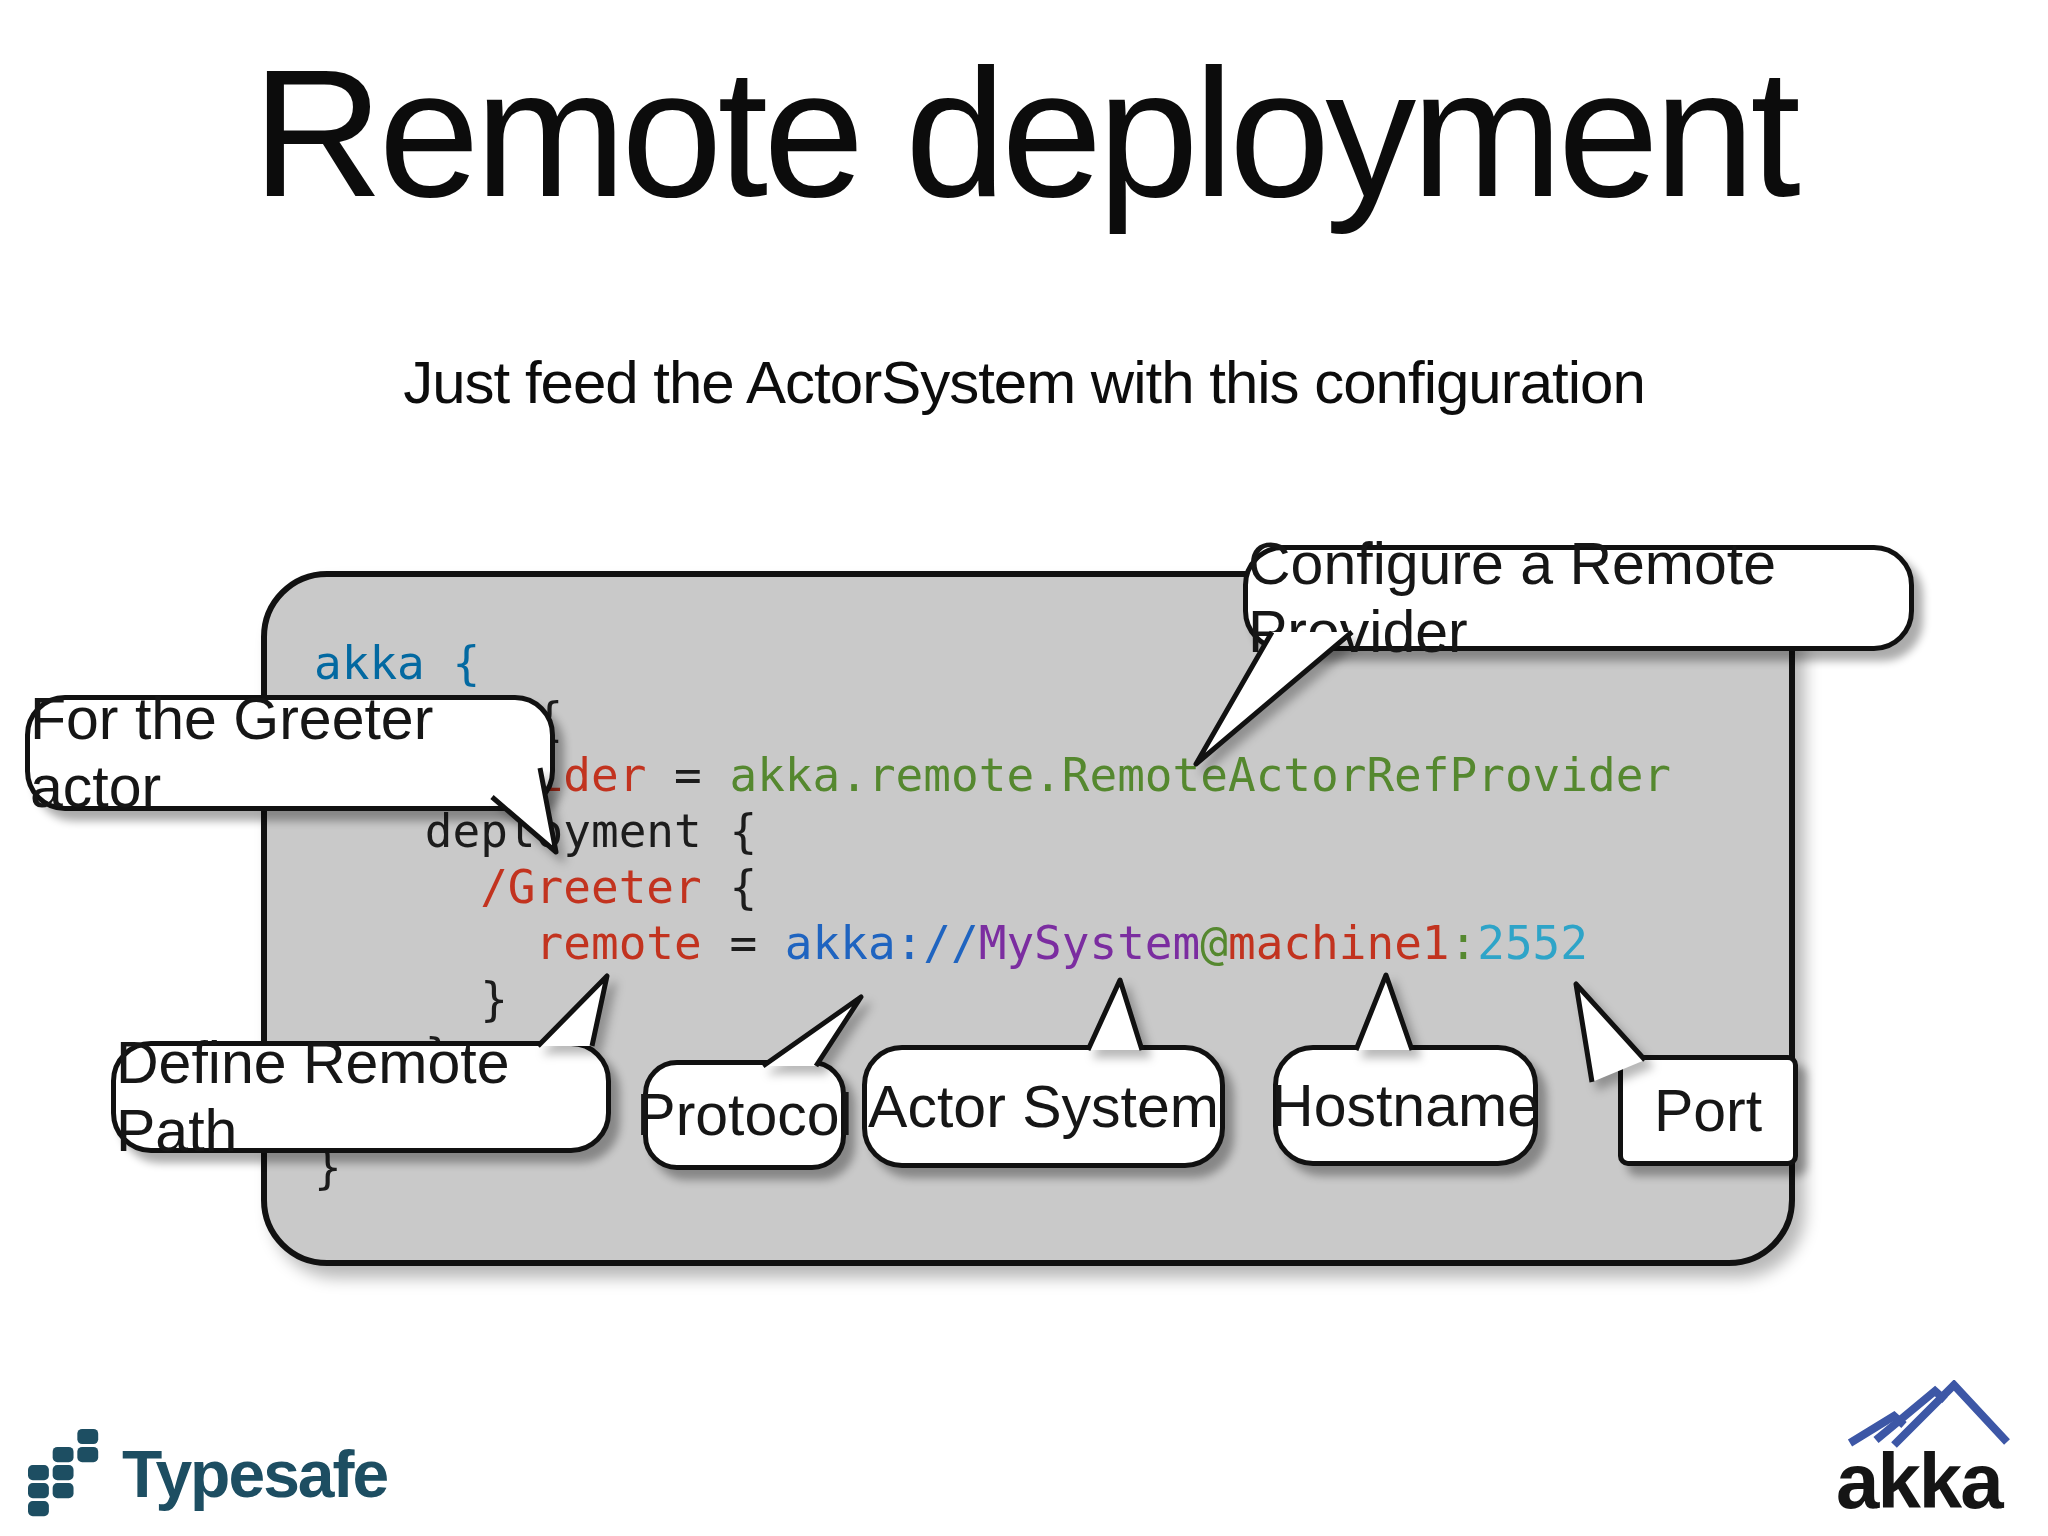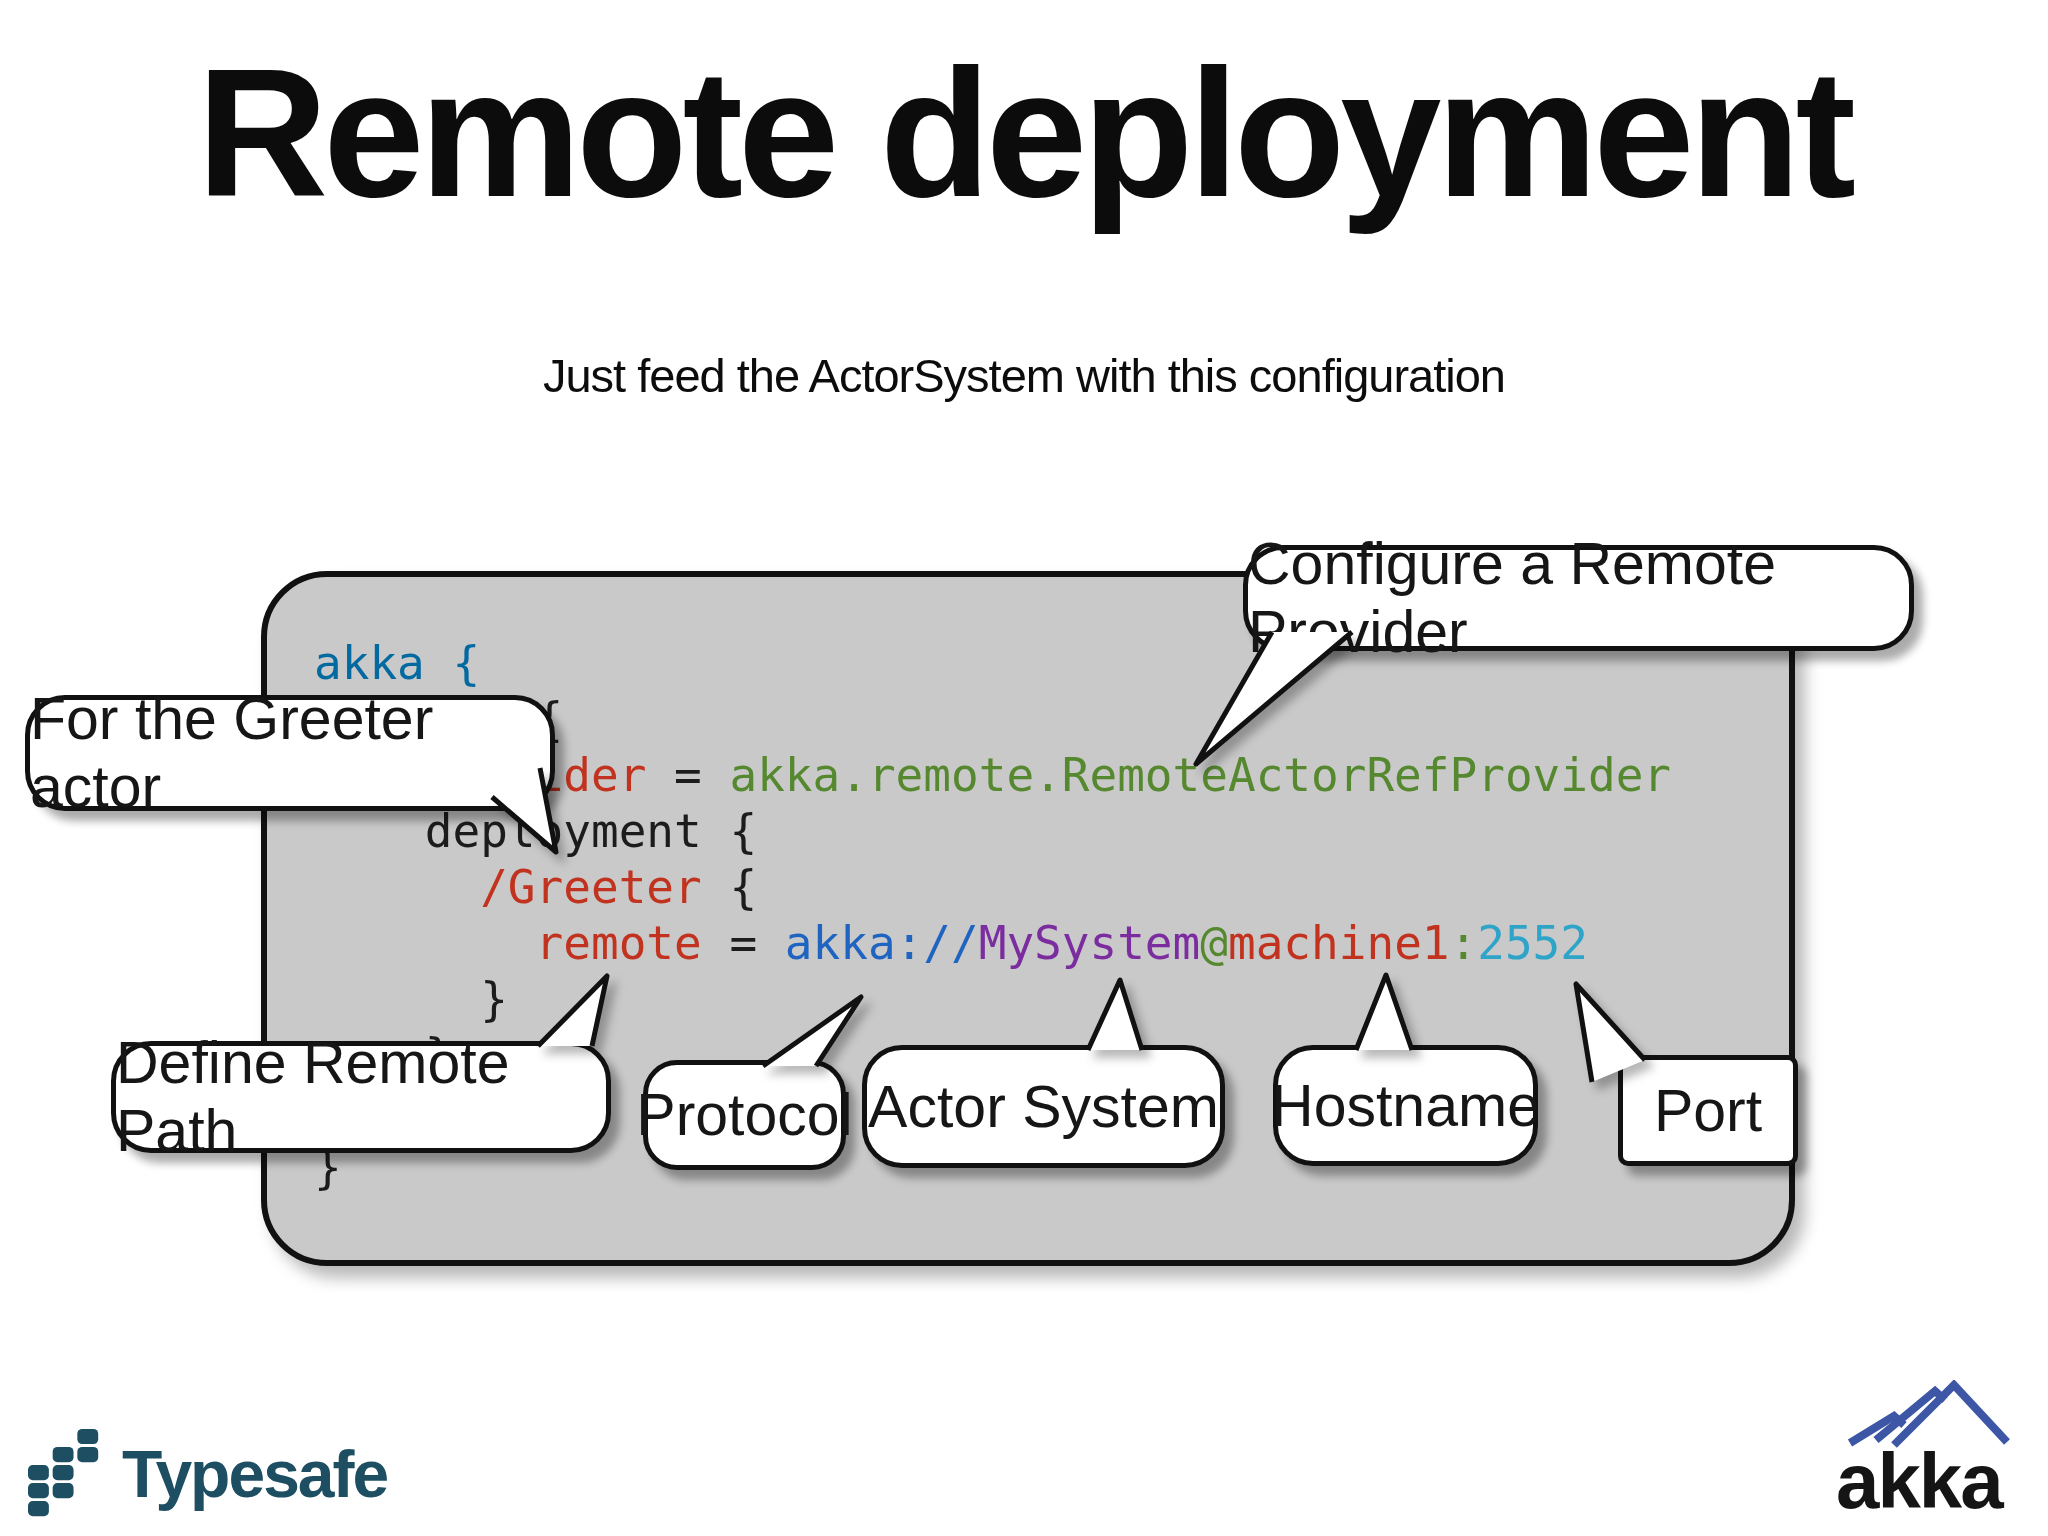--- a/index.html
+++ b/index.html
@@ -4,26 +4,26 @@
 <style>
   html,body { margin:0; padding:0; background:#ffffff; }
   .stage {
     position:relative; width:2048px; height:1536px; overflow:hidden;
     background:#ffffff; font-family:"Liberation Sans", sans-serif; color:#111;
   }
 
   
   .title {
     position:absolute; left:0; top:28px; width:2048px; text-align:center;
-    font-size:182px; font-weight:700; letter-spacing:-5px; color:#0c0c0c;
+    font-size:182px; font-weight:400; letter-spacing:-5px; color:#0c0c0c;
     font-family:"Liberation Sans", sans-serif;
   }
   .subtitle {
     position:absolute; left:0; top:348px; width:2048px; text-align:center;
-    font-size:47px; font-weight:300; letter-spacing:-1px; color:#0c0c0c;
+    font-size:60px; font-weight:300; letter-spacing:-1px; color:#0c0c0c;
   }
 
   
   .panel {
     position:absolute; left:261px; top:571px; width:1522px; height:683px;
     background:#c9c9c9; border:6px solid #111; border-radius:66px;
     box-shadow:10px 12px 16px rgba(0,0,0,0.28); z-index:1;
   }
 
   

